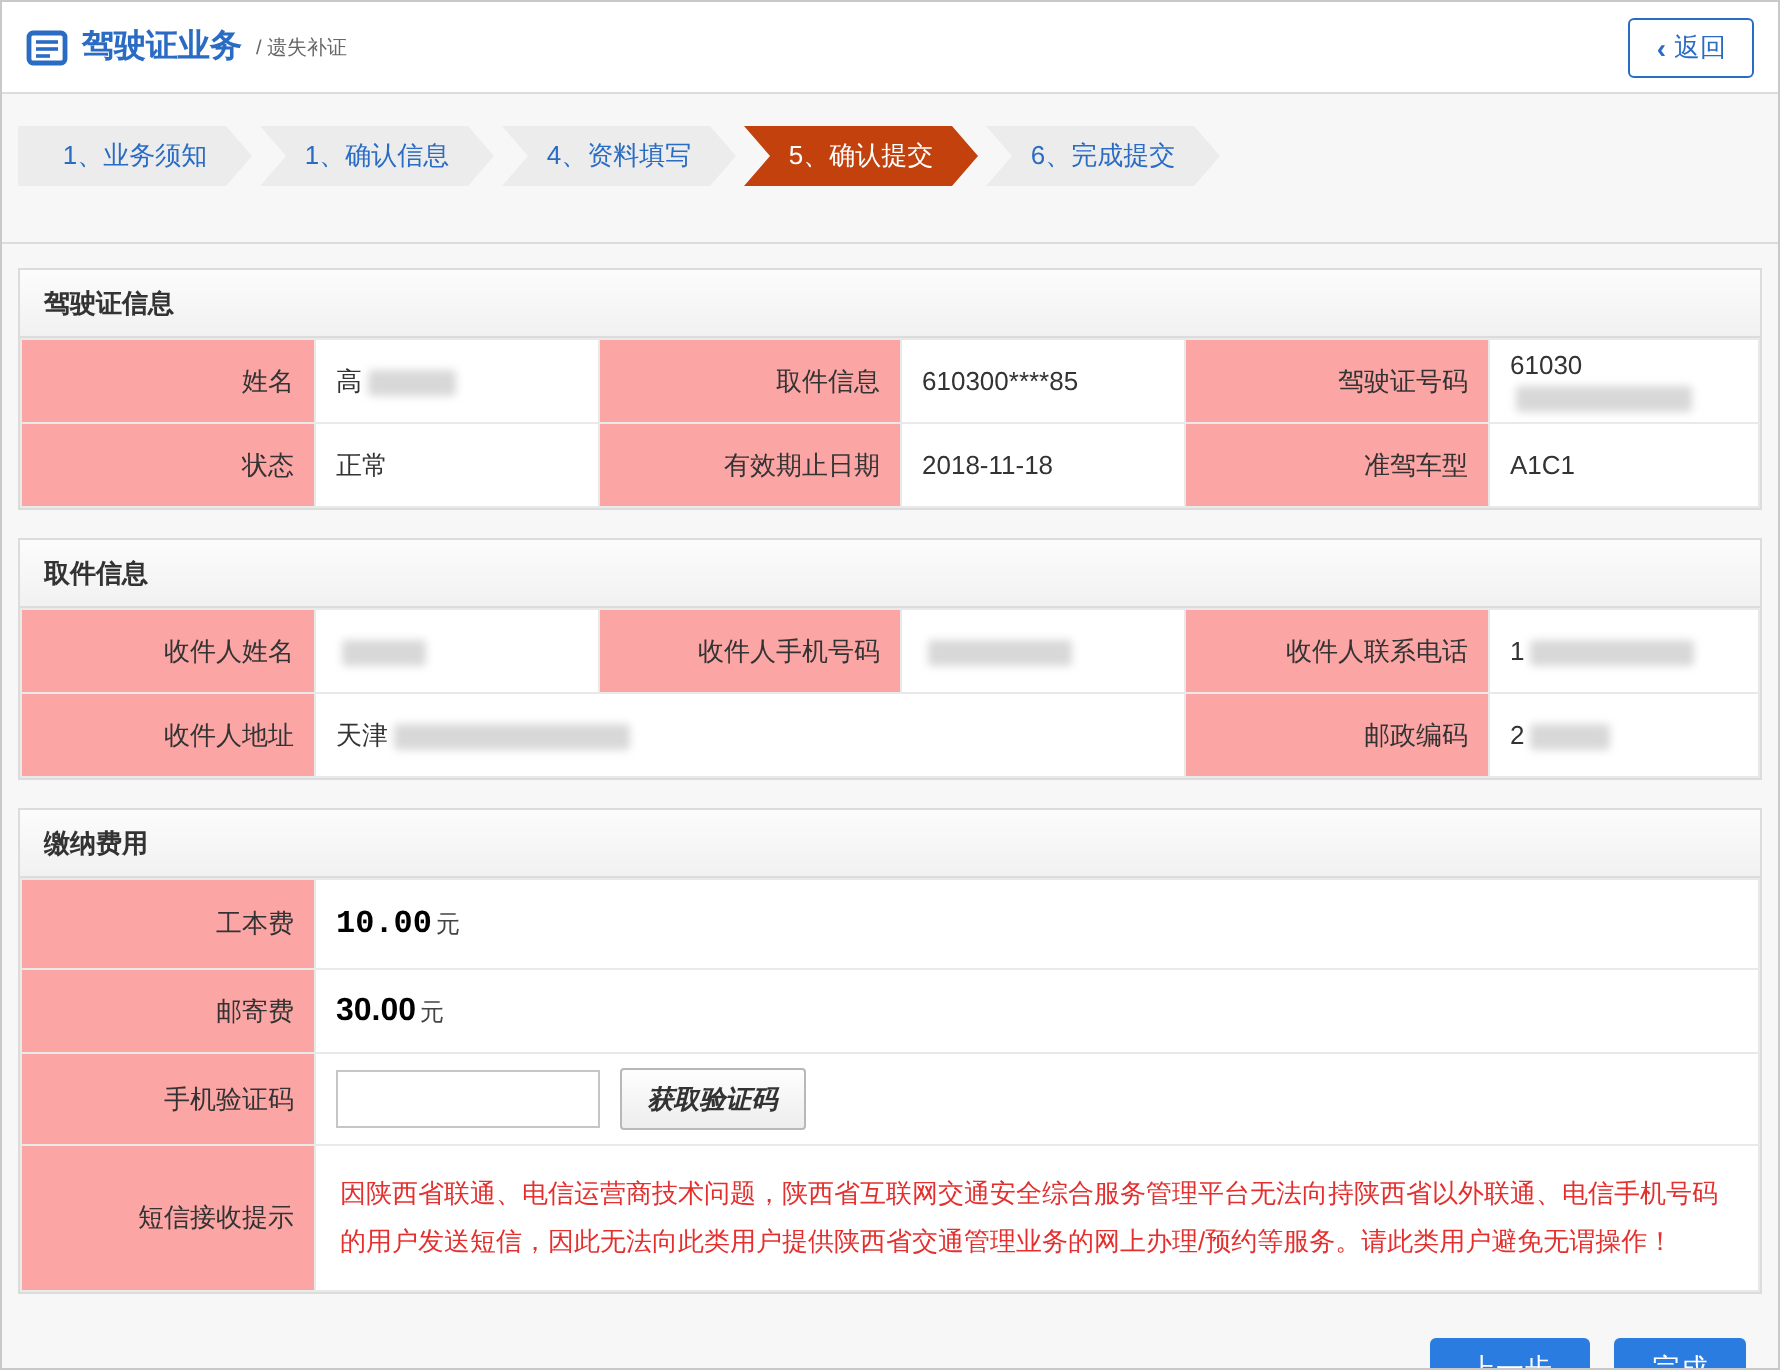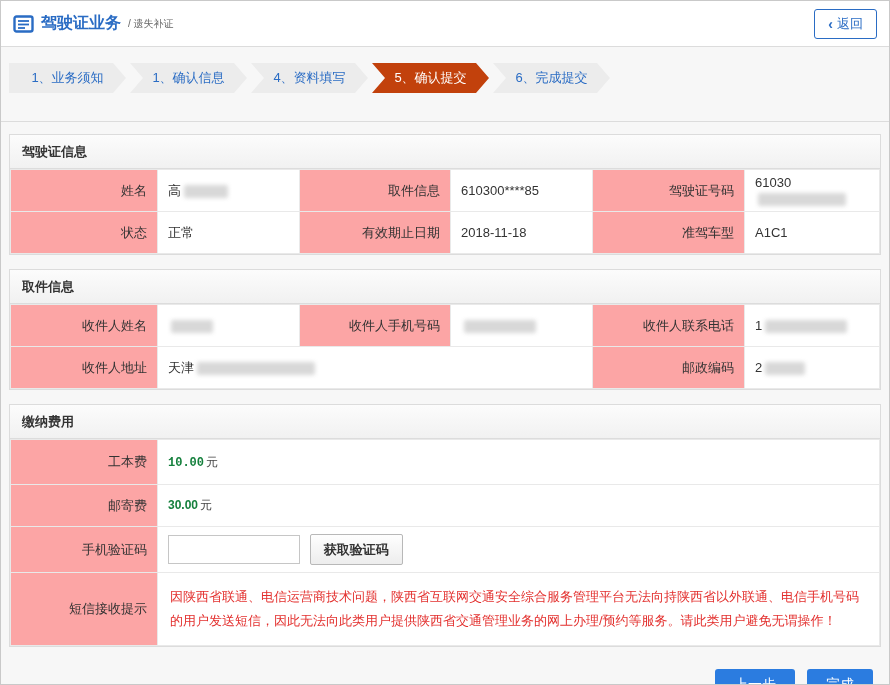--- a/index.html
+++ b/index.html
@@ -67,33 +67,33 @@
   }
   td.lbl {
     background:#fca5a5; text-align:right; color:#333;
   }
   .blur {
     display:inline-block; vertical-align:middle;
     height:13px; margin-left:3px; border-radius:2px;
     background:#d8d8d8; filter:blur(2px);
   }
   
-  .fee-num { color:#15803d; font-size:12px; font-weight:bold; }
+  .fee-num { color:#000000; font-size:16px; font-weight:bold; }
   .fee-unit { color:#444; font-size:12px; margin-left:2px; }
   .code-input {
     width:132px; height:29px; border:1px solid #c6c6c6;
     padding:0 6px; font-size:13px; font-family:inherit;
     vertical-align:middle; background:#fff;
   }
   .get-code-btn {
     height:31px; padding:0 13px; margin-left:6px;
     background:linear-gradient(#fefefe,#ededed);
     border:1px solid #b8b8b8; border-radius:2px;
     font-size:13px; color:#333; font-family:inherit;
-    vertical-align:middle; cursor:pointer; font-weight:bold;
+    vertical-align:middle; cursor:pointer; font-weight:bold;font-style:italic;
   }
   .sms-cell { height:auto; }
   .sms-text { color:#e3302e; font-size:13px; line-height:1.85; padding:8px 2px; }
   
   .footer {
     display:flex; justify-content:flex-end; gap:12px;
     padding:8px 8px 0 8px;
   }
   .btn-primary {
     background:#2b7ce0; color:#fff; border:none; border-radius:3px;

